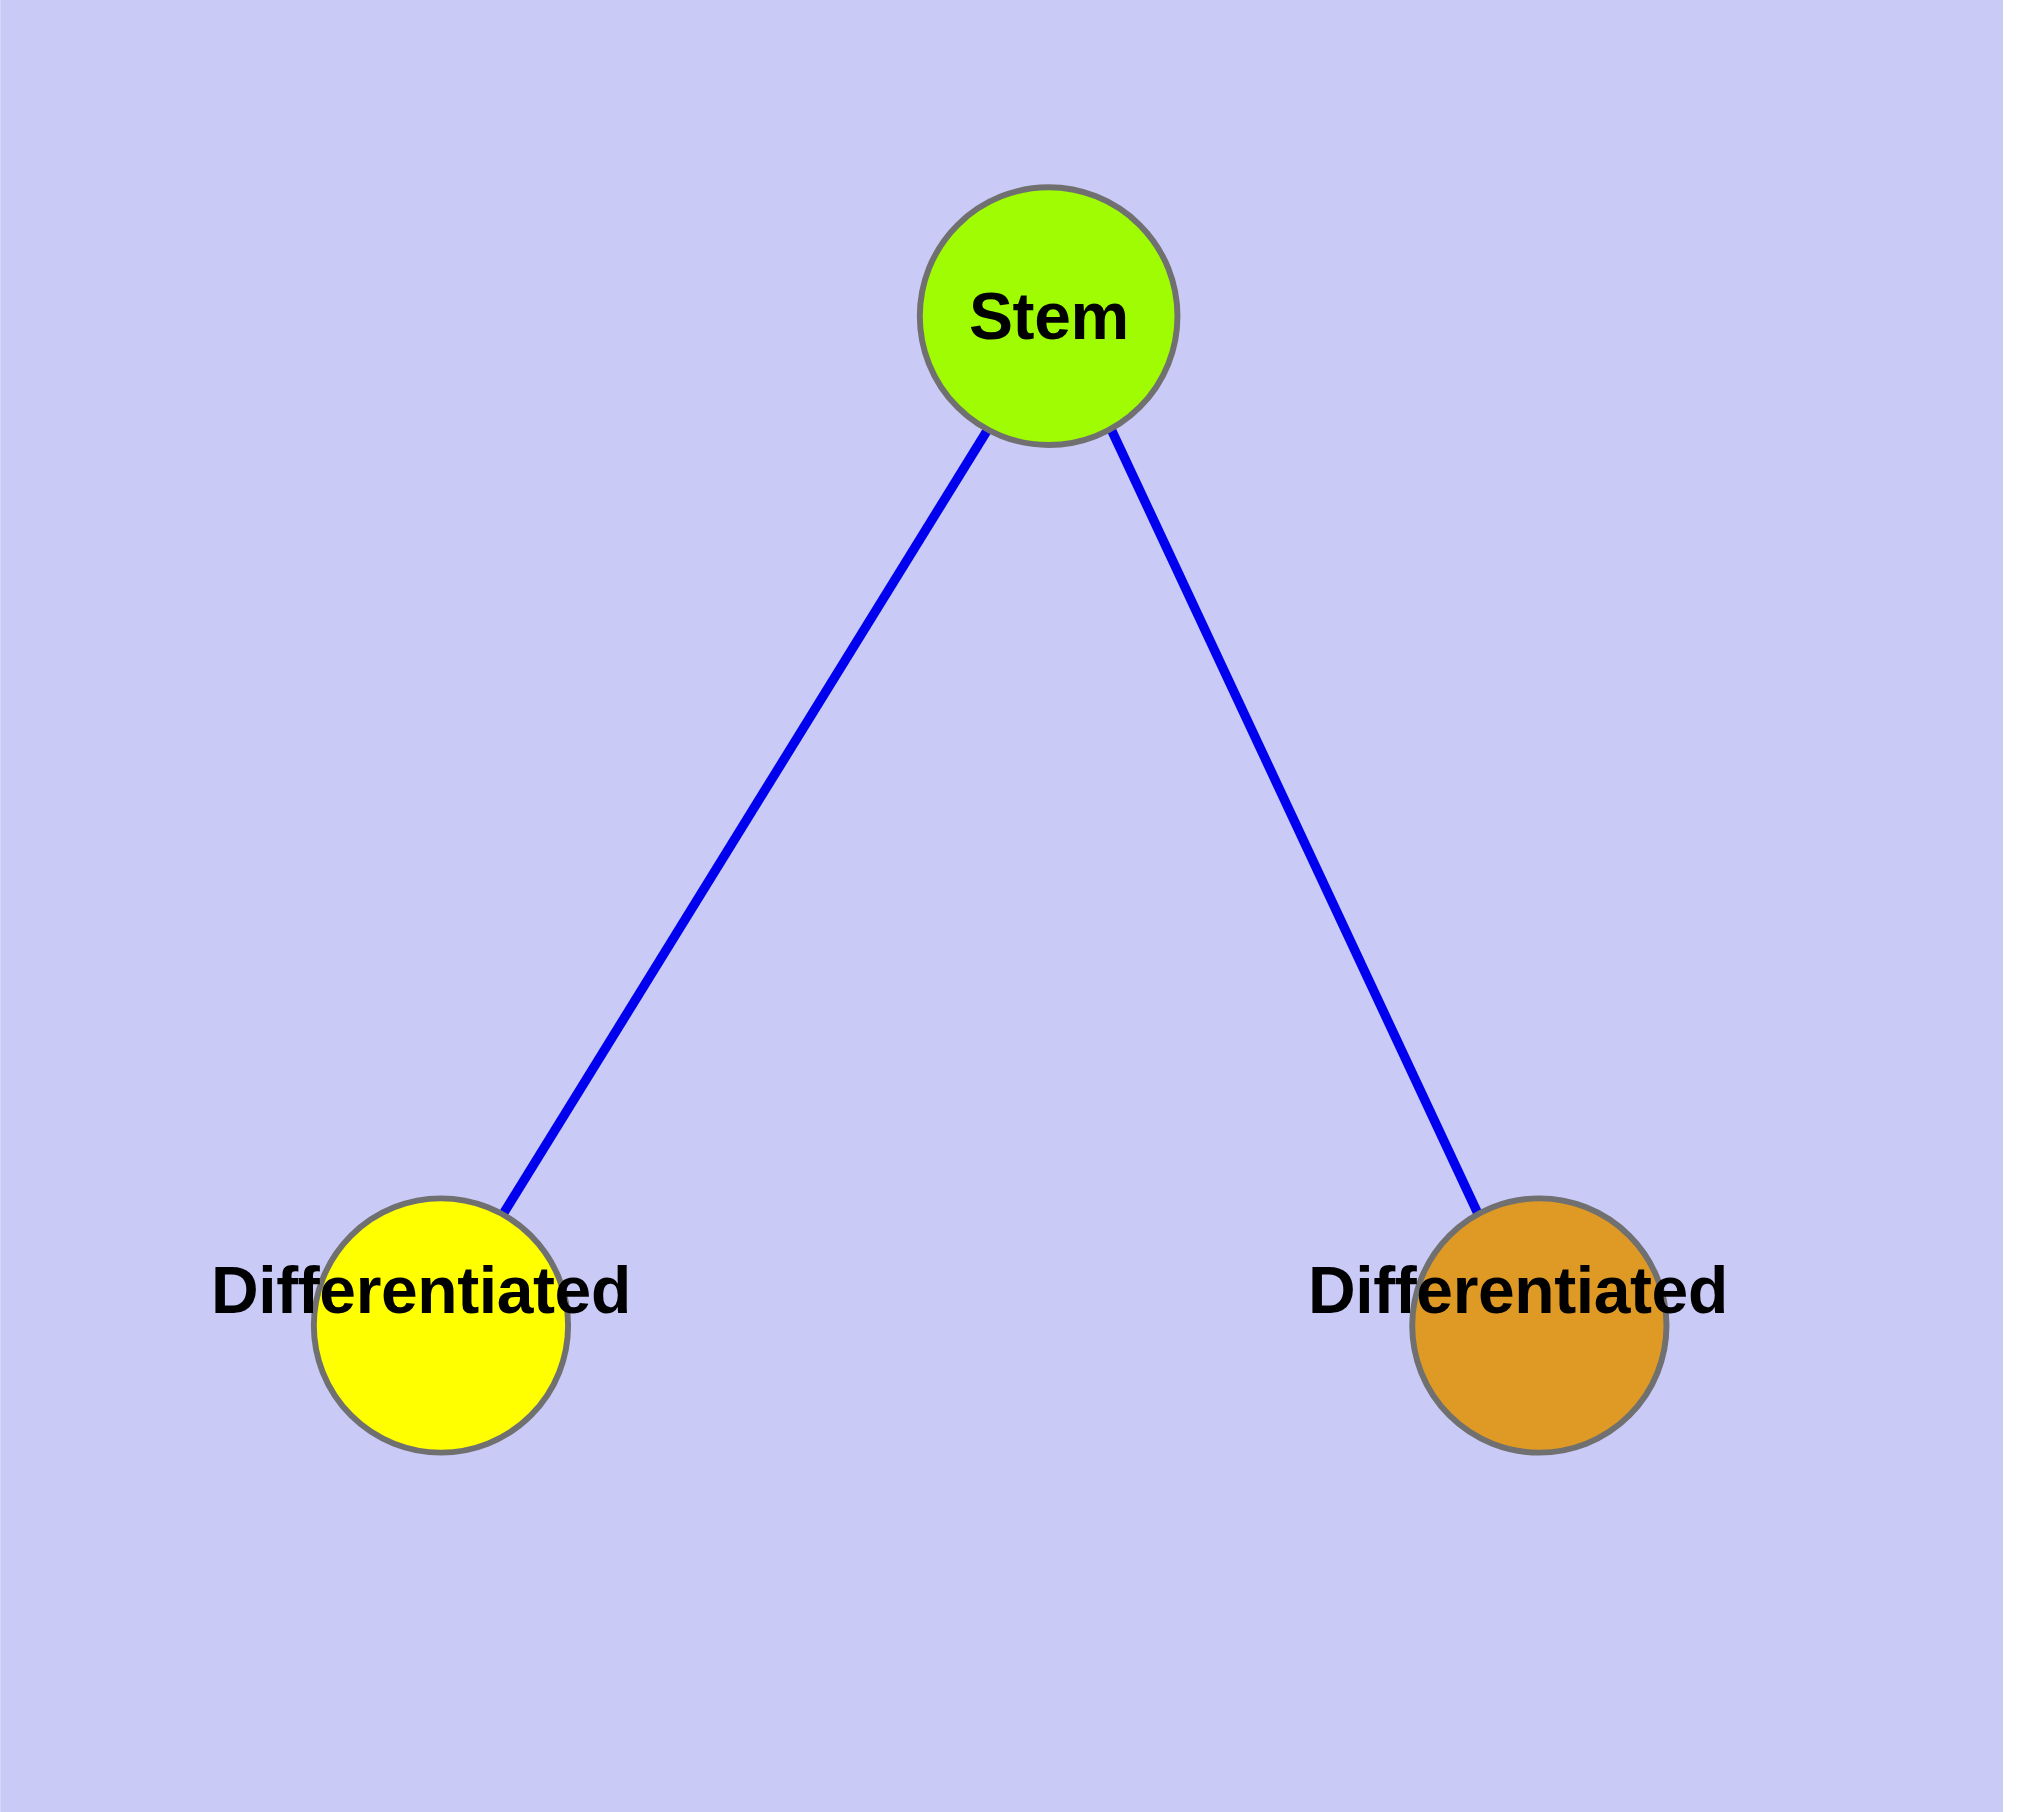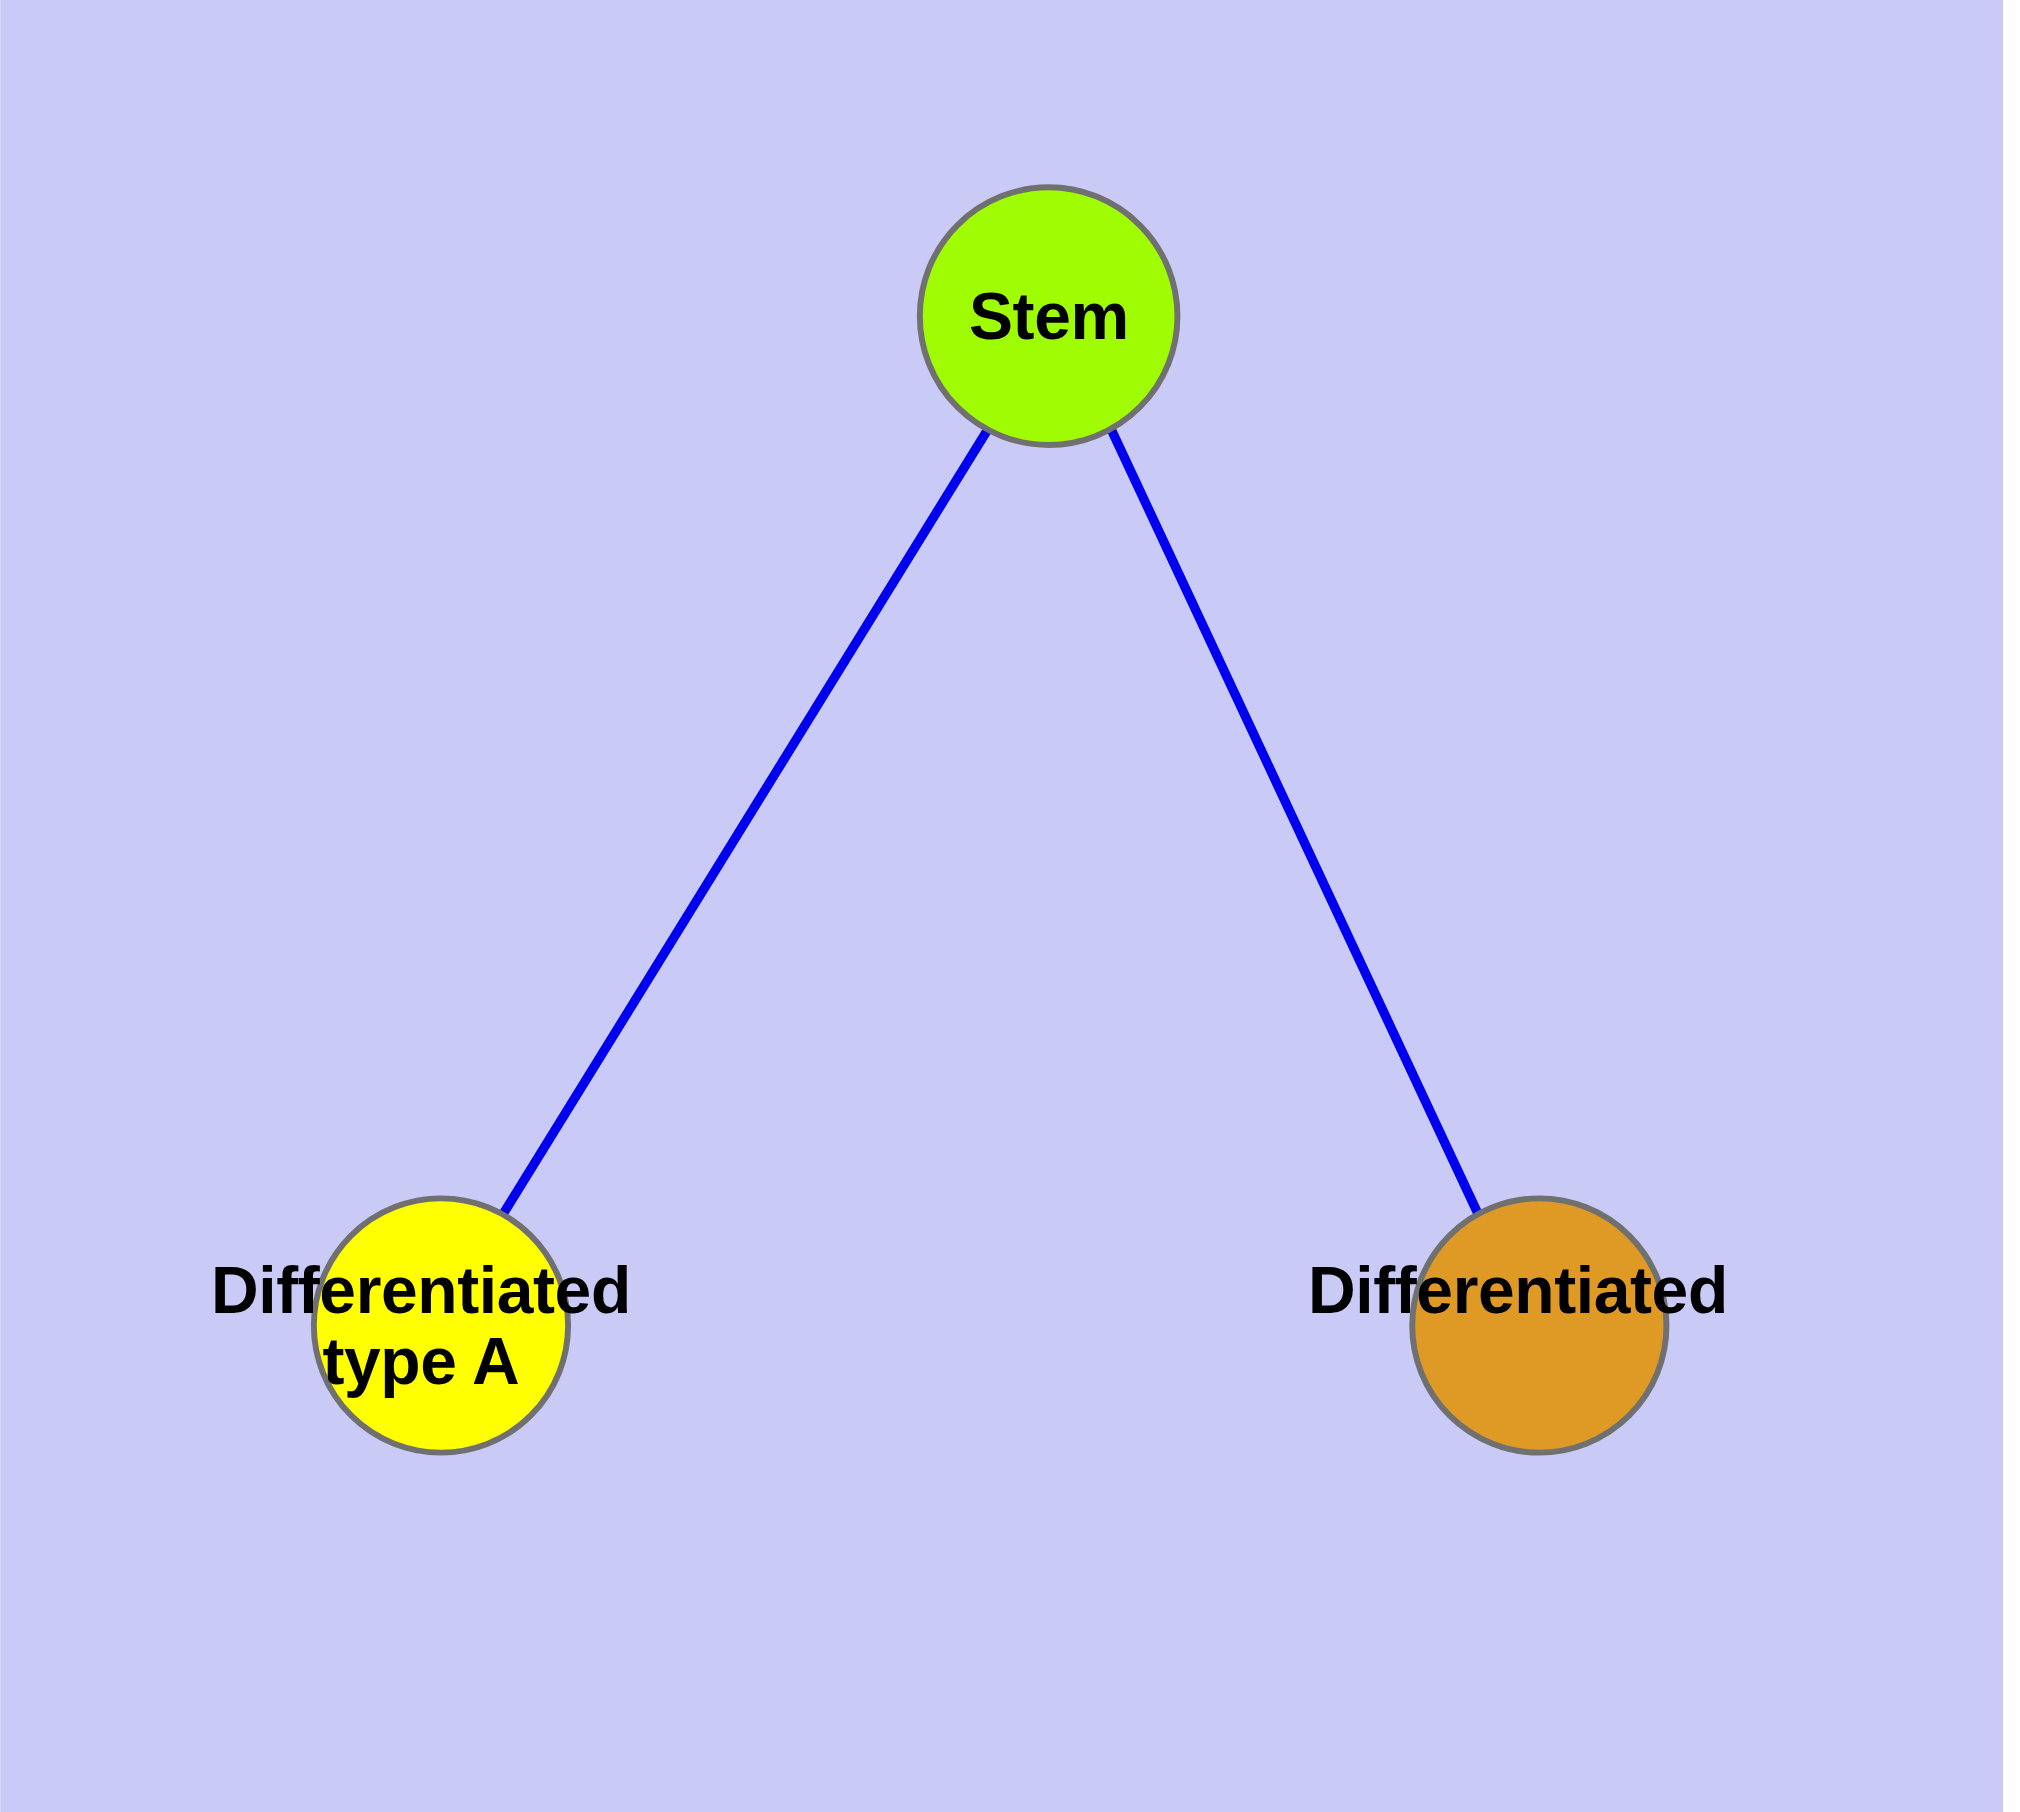--- a/index.html
+++ b/index.html
@@ -54,21 +54,20 @@
         <circle cx="1816" cy="1564" r="150" fill="#DF9A25" stroke="#707070" stroke-width="7"></circle>
       </g>
   </svg>
 
   <div id="label-layer">
       <div class="node-label" style="font-size: 66px; color: rgb(0, 0, 0); left: 969px; top: 281px;">
         <span class="lbl-line">Stem</span>
       </div>
       <div class="node-label" style="font-size: 66px; color: rgb(0, 0, 0); left: 211px; top: 1255px;">
         <span class="lbl-line">Differentiated</span>
-        <span class="lbl-line">type A</span>
       </div>
       <div class="node-label" style="font-size: 66px; color: rgb(0, 0, 0); left: 1308px; top: 1255px;">
         <span class="lbl-line">Differentiated</span>
       </div>
     </div>
 
 </div>
 
 
 </body></html>

